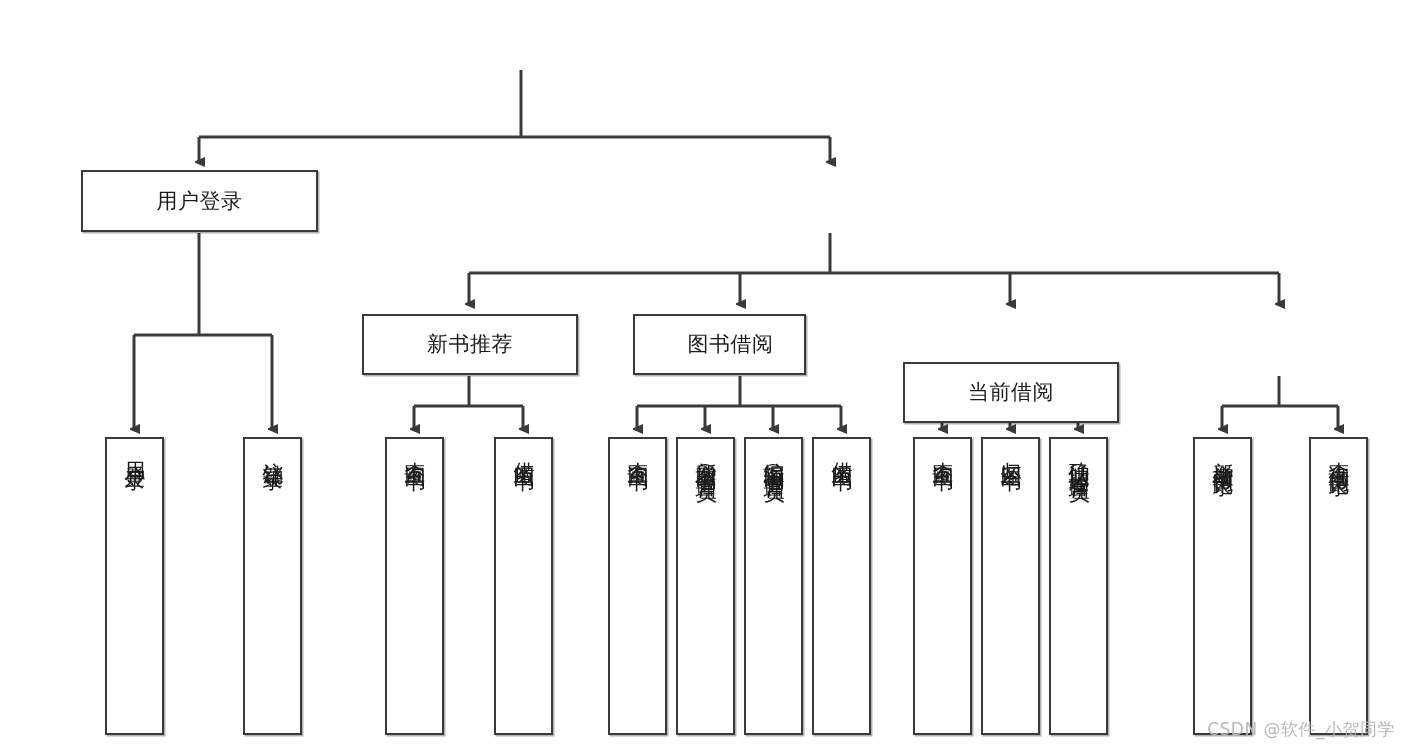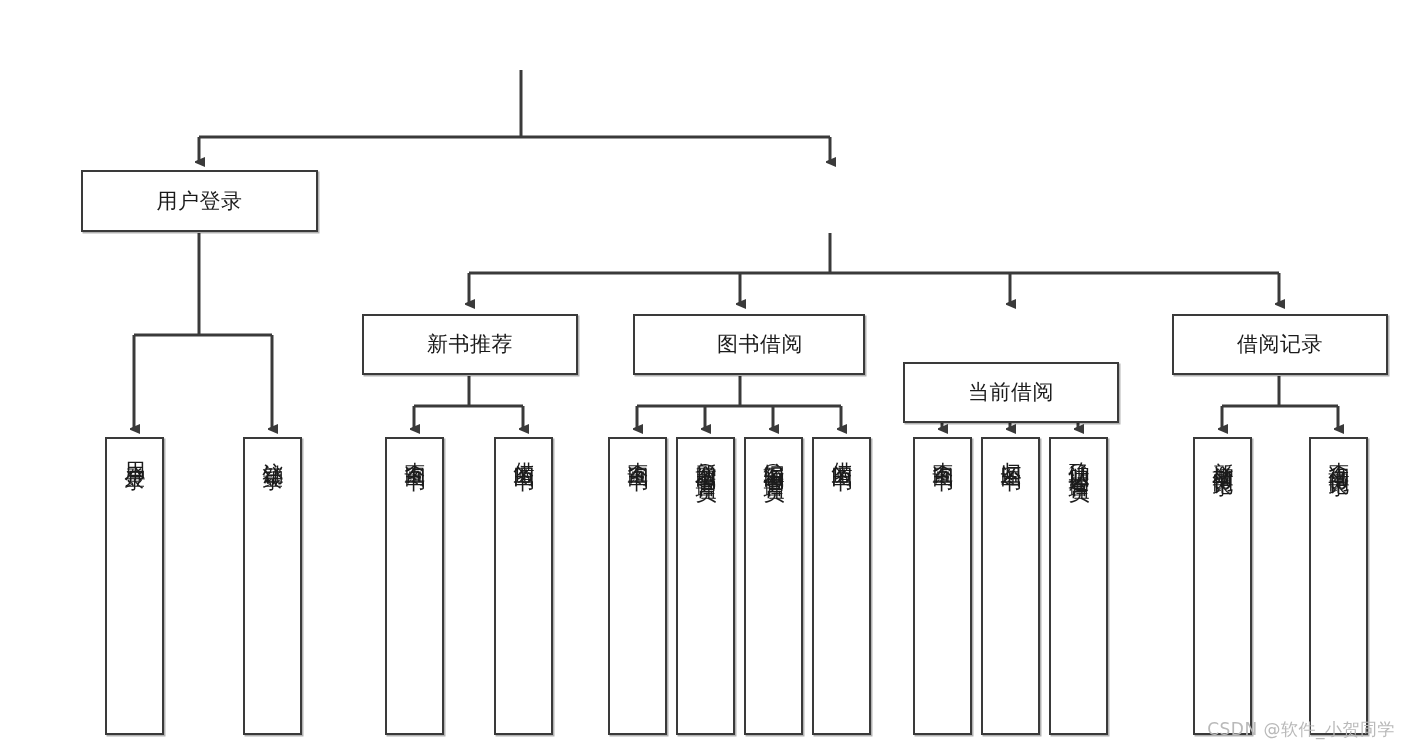--- a/index.html
+++ b/index.html
@@ -135,29 +135,26 @@
   </svg>
 
 
   <div class="node horizontal" style="left:81px; top:170px; width:237px; height:62px;">
     <span class="label">用户登录</span>
   </div>
 
   <div class="node horizontal" style="left:362px; top:314px; width:216px; height:61px;">
     <span class="label">新书推荐</span>
   </div>
-  <div class="node horizontal" style="left:633px; top:314px; width:232px; height:61px;padding-left:22px;">
+  <div class="node horizontal" style="left:633px; top:314px; width:173px; height:61px;padding-left:22px;">
     <span class="label">图书借阅</span>
   </div>
   <div class="node horizontal" style="left:903px; top:314px; width:216px; height:61px;margin-top:48px;">
     <span class="label">当前借阅</span>
   </div>
-  <div class="node horizontal" style="left:1172px; top:314px; width:216px; height:61px;">
-    <span class="label">借阅记录</span>
-  </div>
 
   <div class="node vertical" style="left:105px; top:437px; width:59px; height:298px;">
     <span class="label">用户登录</span>
   </div>
   <div class="node vertical" style="left:243px; top:437px; width:59px; height:298px;">
     <span class="label">注销登录</span>
   </div>
 
   <div class="node vertical" style="left:385px; top:437px; width:59px; height:298px;">
     <span class="label">查询图书</span>

